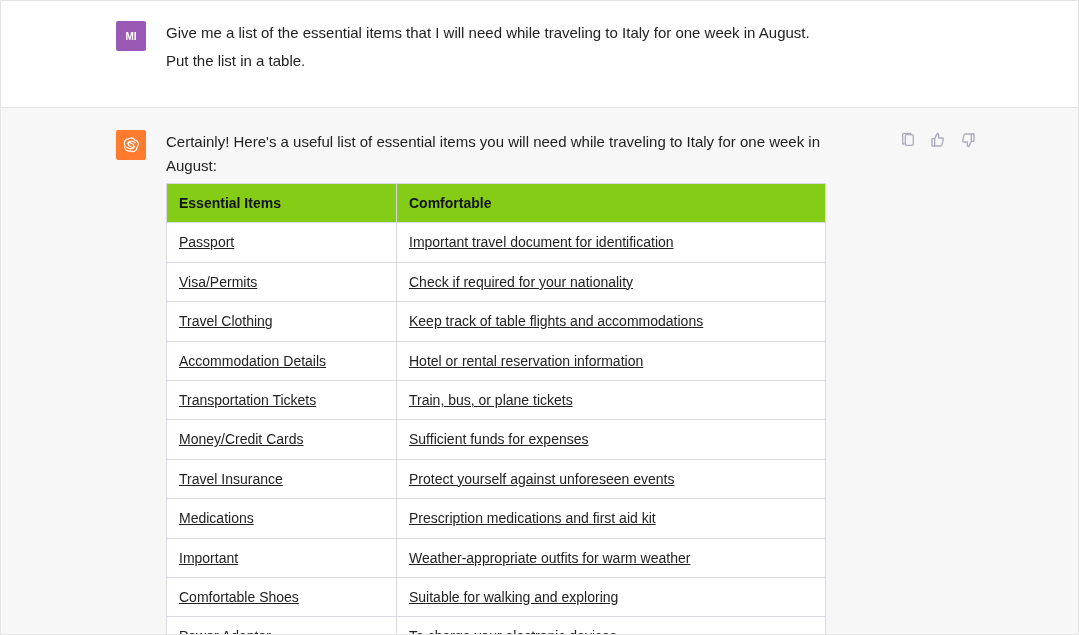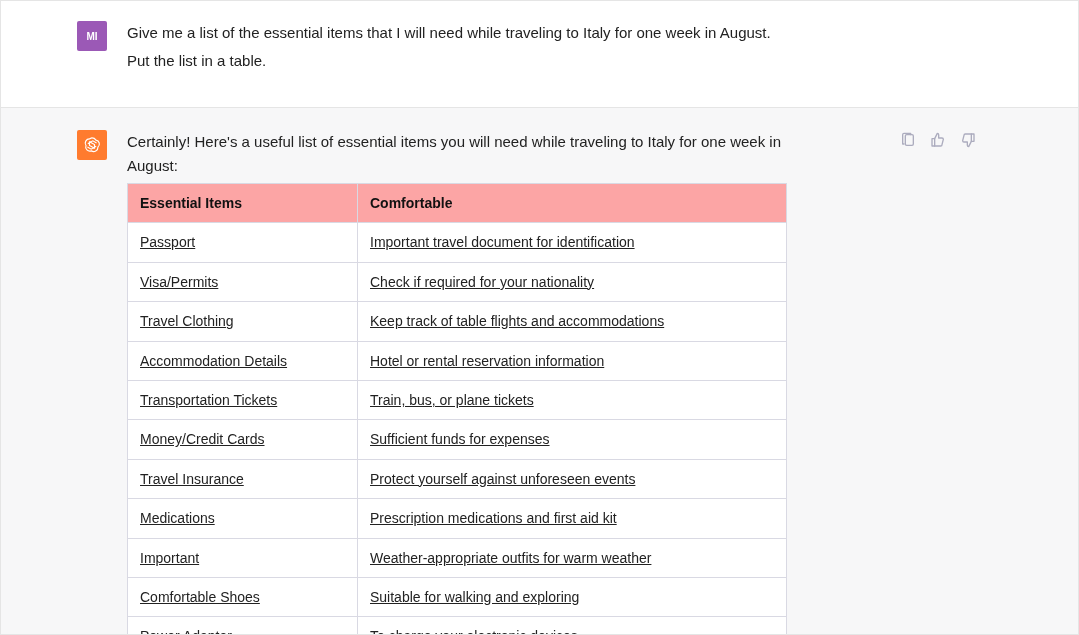--- a/index.html
+++ b/index.html
@@ -8,21 +8,21 @@
     font-size: 15px;
     color: #1a1a1a;
     background: #fff;
     width: 1079px;
     height: 635px;
     overflow: hidden;
     border: 1px solid #e5e5e5;
   }
   .message-block {
     display: flex;
-    padding: 18px 150px 18px 76px;
+    padding: 18px 150px 18px 115px;
     gap: 20px;
   }
   .user-block {
     background: #ffffff;
     padding-top: 20px;
     padding-bottom: 30px;
   }
   .assistant-block {
     background: #f7f7f8;
     border-top: 1px solid #e5e5e5;
@@ -69,21 +69,21 @@
     display: flex;
     align-items: center;
   }
   .feedback-actions svg { width: 16px; height: 16px; }
   table {
     border-collapse: collapse;
     width: 100%;
     border: 1px solid #d9d9e3;
     font-size: 14px;
   }
-  thead tr { background: #fca5a5; }
+  thead tr { background: #84cc16; }
   th, td {
     text-align: left;
     padding: 8px 12px;
     border: 1px solid #d9d9e3;
   }
   th {
     font-weight: 700;
     color: #111;
   }
   th:first-child, td:first-child { width: 230px; }

